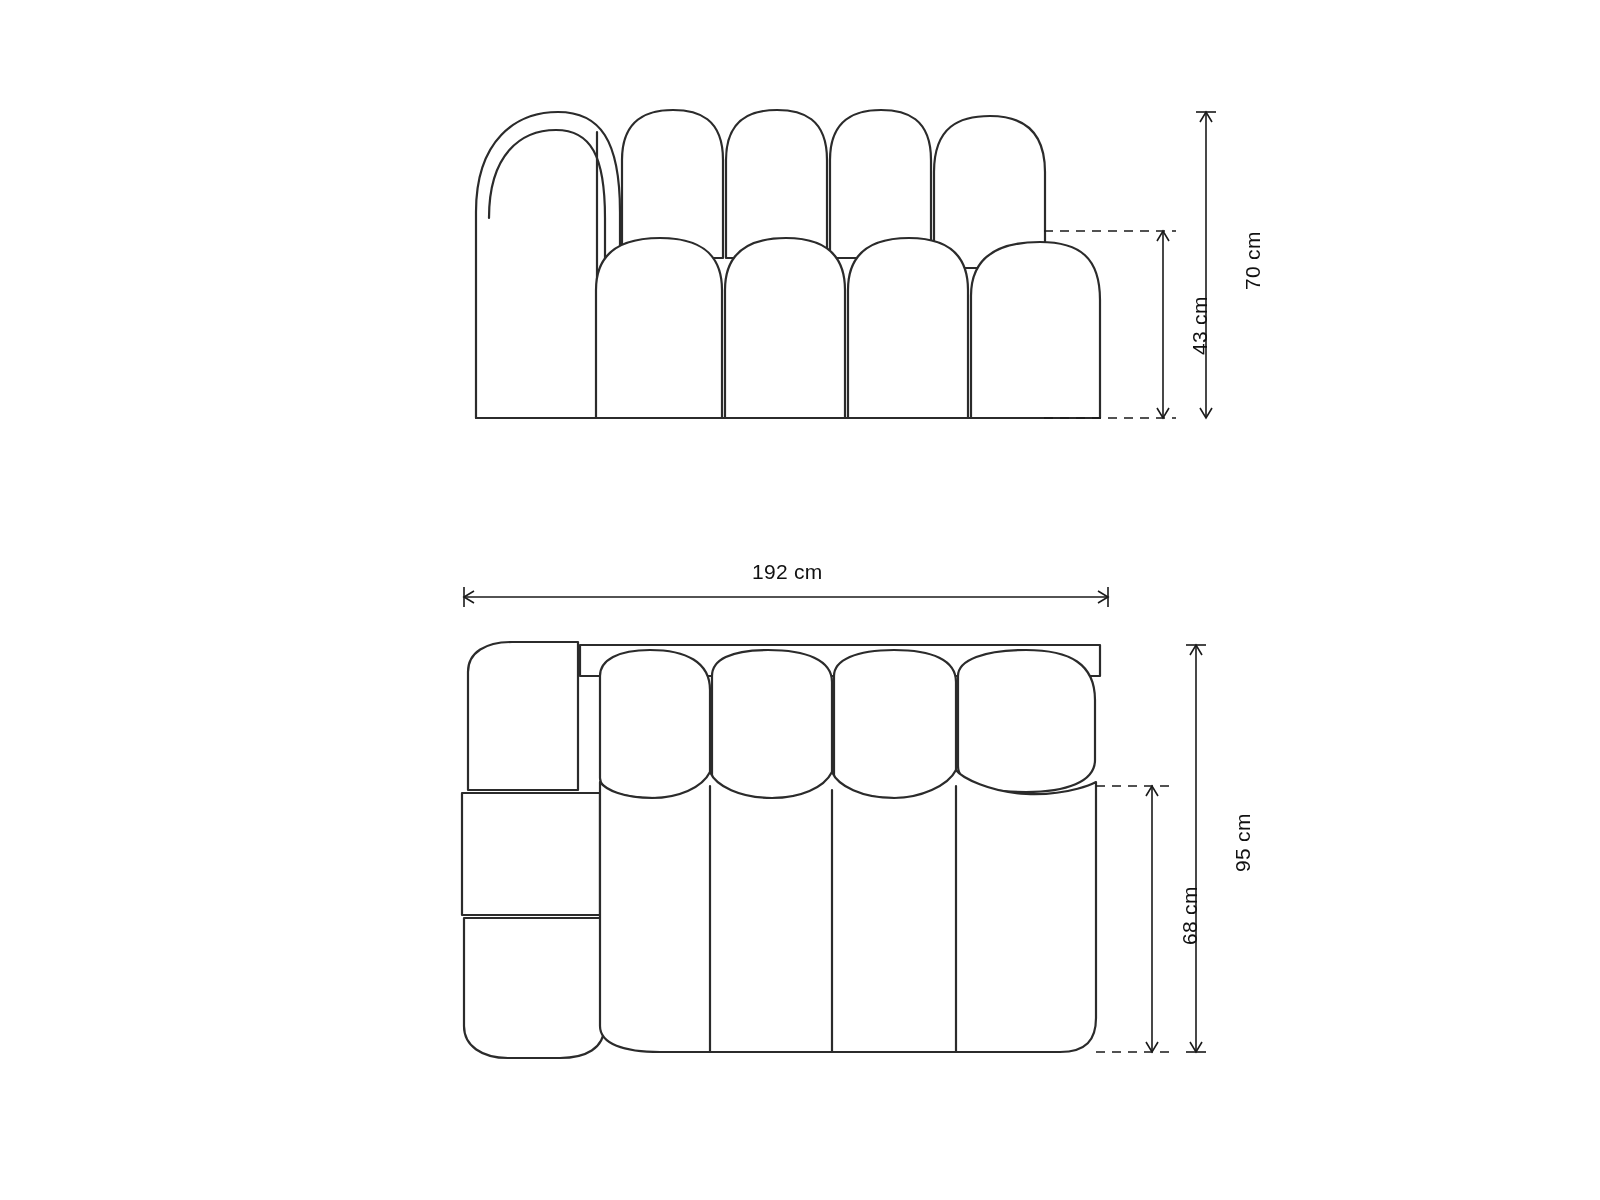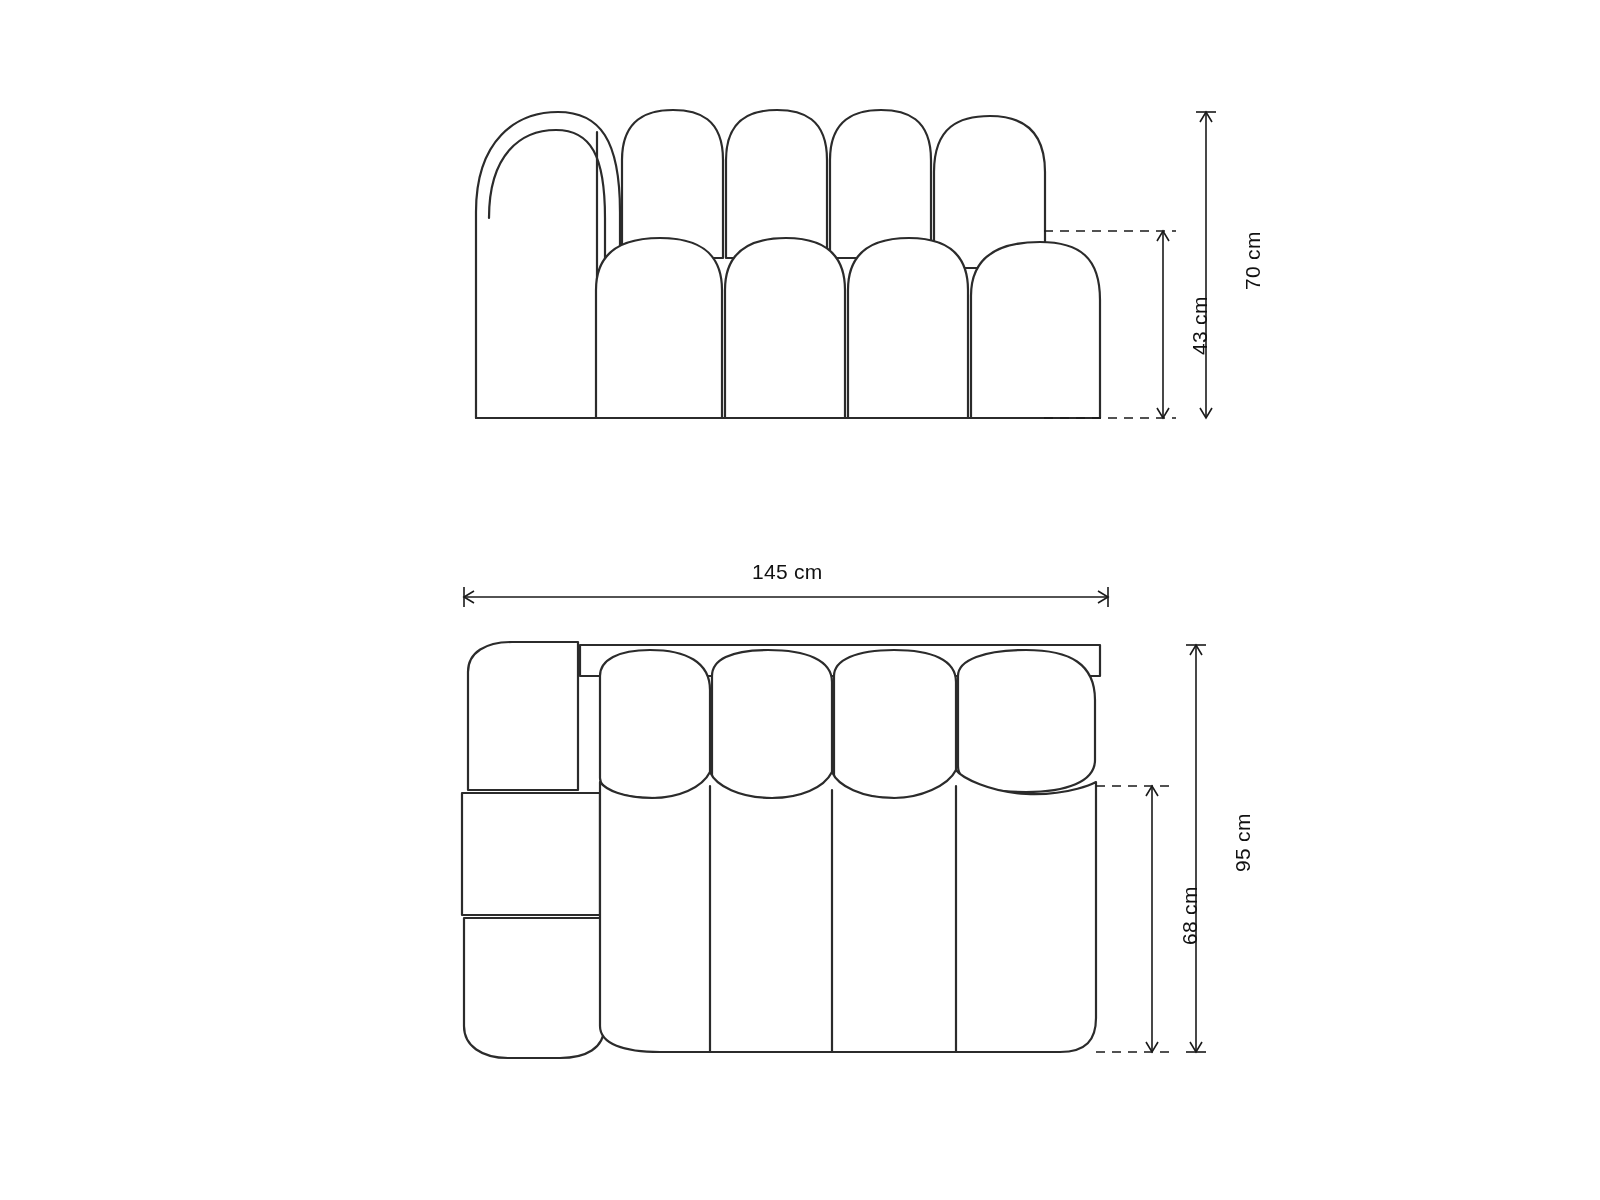--- a/index.html
+++ b/index.html
@@ -245,19 +245,19 @@
       <path class="dim-line" d="M 1190 1042 L 1196 1052 L 1202 1042"></path>
       <path class="dim-line" d="M 1186 645 L 1206 645"></path>
       <path class="dim-line" d="M 1186 1052 L 1206 1052"></path>
     </g>
   </svg>
 
   <div class="dim-label vertical-label" style="left: 1241px; top: 290px;">70 cm</div>
 
   <div class="dim-label vertical-label" style="left: 1188px; top: 355px;">43 cm</div>
 
-  <div class="dim-label" style="left: 752px; top: 560px;">145 cm</div>
+  <div class="dim-label" style="left: 752px; top: 560px;">192 cm</div>
 
   <div class="dim-label vertical-label" style="left: 1231px; top: 872px;">95 cm</div>
 
   <div class="dim-label vertical-label" style="left: 1178px; top: 945px;">68 cm</div>
 
 </div>
 
 </body></html>

